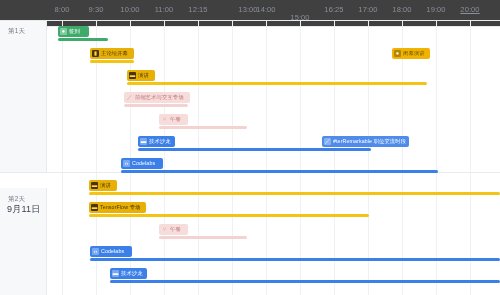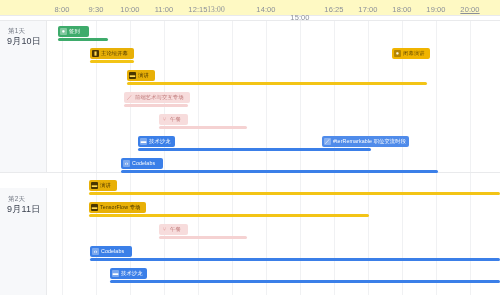--- a/index.html
+++ b/index.html
@@ -12,22 +12,22 @@
   #app {
     position: relative;
     width: 500px; height: 295px;
     background: #ffffff;
   }
 
   
   #time-header {
     position: absolute;
     left: 0; top: 0;
-    width: 500px; height: 16px;
-    background: #fef9c3;
+    width: 500px; height: 27px;
+    background: #404040;
     border-bottom: 1px solid #e9eaec;
   }
   .tick-label {
     position: absolute;
     top: 5px;
     font-size: 7.5px;
     color: #8a8f99;
     letter-spacing: 0.1px;
     white-space: nowrap;
     transform: translateX(-50%);
@@ -166,21 +166,21 @@
 <body>
 
 <div id="app">
 
   <div id="time-header">
       <div class="tick-label" style="left: 62px;">8:00</div>
       <div class="tick-label" style="left: 96px;">9:30</div>
       <div class="tick-label" style="left: 130px;">10:00</div>
       <div class="tick-label" style="left: 164px;">11:00</div>
       <div class="tick-label" style="left: 198px;">12:15</div>
-      <div class="tick-label" style="left: 216px; font-family: Liberation Serif, serif;">13:00</div>
+      <div class="tick-label" style="left: 248px;">13:00</div>
       <div class="tick-label" style="left: 266px;">14:00</div>
       <div class="tick-label" style="left: 300px; margin-top: 8px;">15:00</div>
       <div class="tick-label" style="left: 334px;">16:25</div>
       <div class="tick-label" style="left: 368px;">17:00</div>
       <div class="tick-label" style="left: 402px;">18:00</div>
       <div class="tick-label" style="left: 436px;">19:00</div>
       <div class="tick-label" style="left: 470px; text-decoration: underline;">20:00</div>
     </div>
 
   <div id="grid">
@@ -195,21 +195,20 @@
       <div class="vline" style="left: 334px;"></div>
       <div class="vline" style="left: 368px;"></div>
       <div class="vline" style="left: 402px;"></div>
       <div class="vline" style="left: 436px;"></div>
       <div class="vline" style="left: 470px;"></div>
     </div>
 
   <div id="days-layer">
       <div class="day-gutter" style="top: 20px; height: 152px;">
         <div class="d-num">第1天</div>
-        <div class="d-date">9月10日</div>
       </div>
       <div class="day-sep" style="top: 20px;"></div>
       <div class="rail r-green" style="left: 58px; width: 50px; top: 38px;"></div>
       <div class="chip c-green" style="left: 58px; min-width: 31px; top: 26px;">
         <span class="ic">●</span>
         <span class="tx">签到</span>
       </div>
       <div class="rail r-yellow" style="left: 90px; width: 44px; top: 60px;"></div>
       <div class="chip c-dark" style="left: 90px; min-width: 44px; top: 48px;">
         <span class="ic">▮</span>

